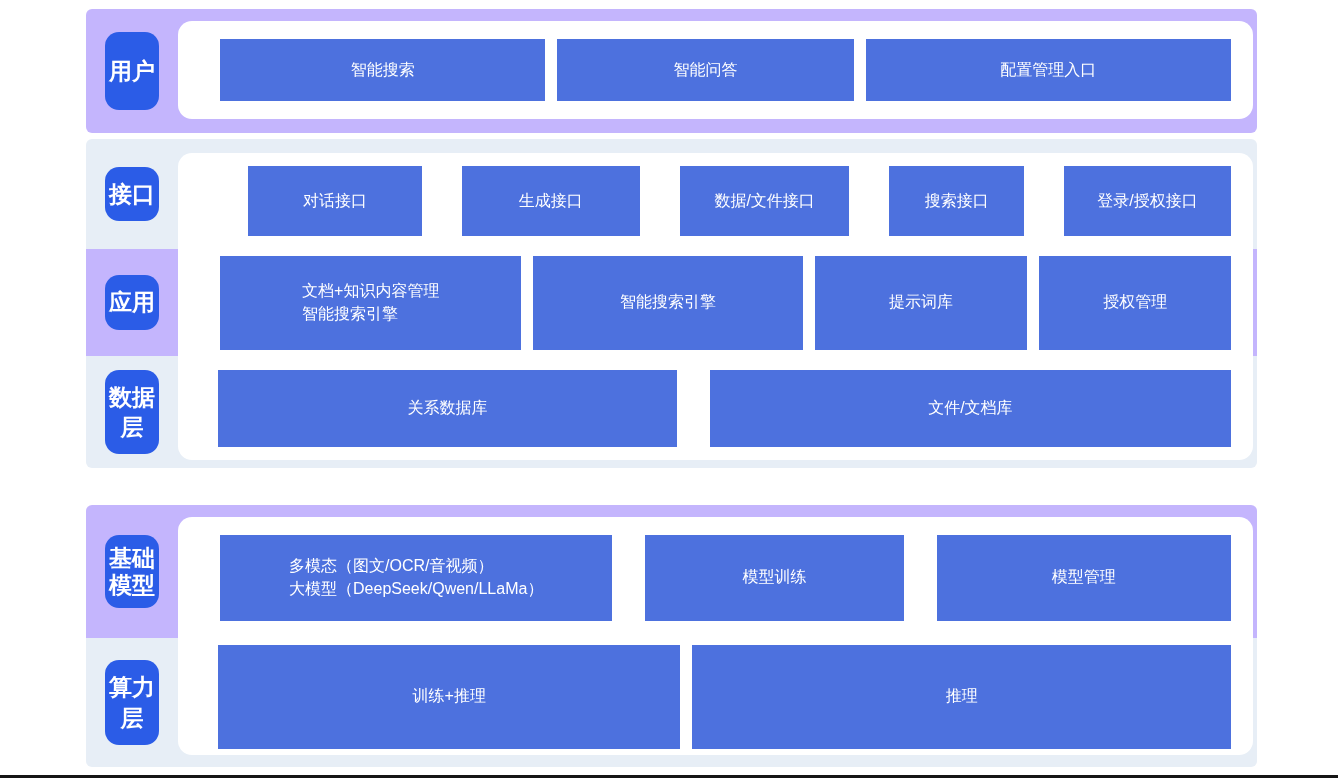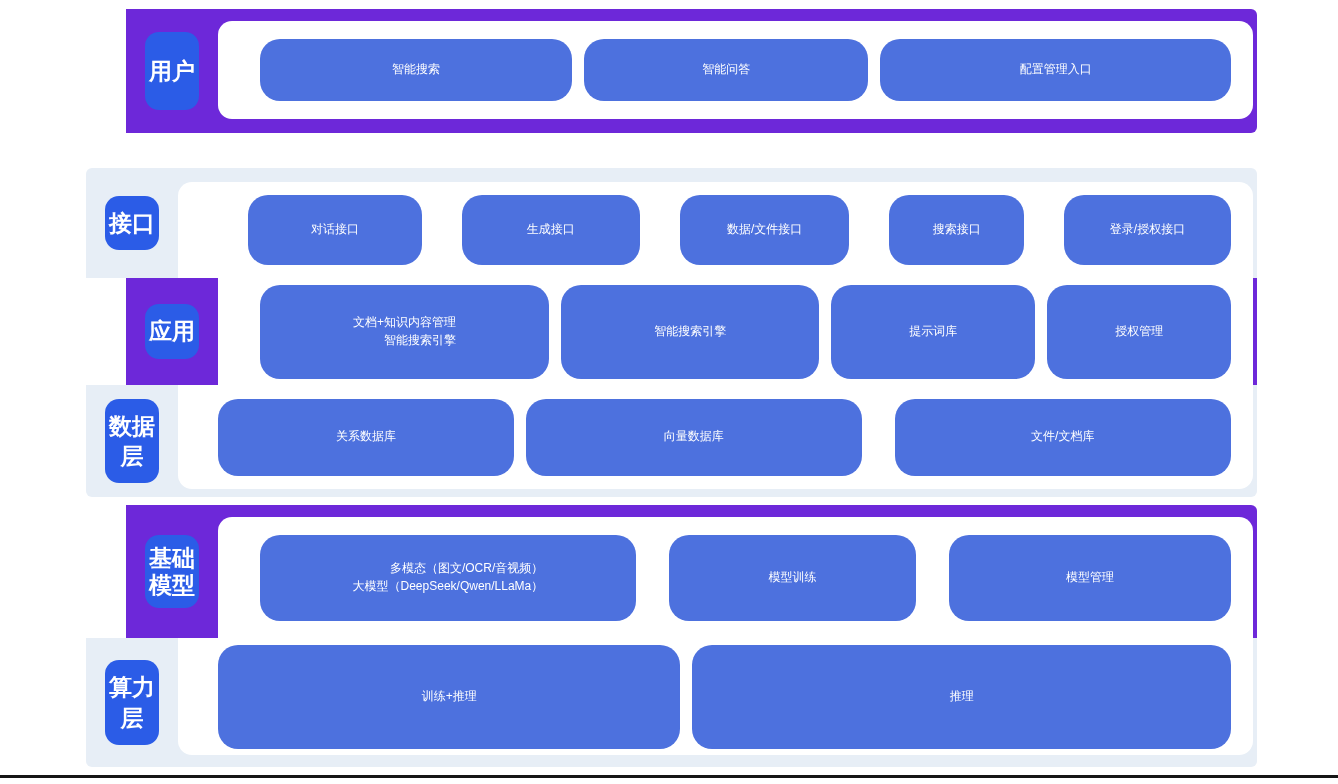--- a/index.html
+++ b/index.html
@@ -9,21 +9,21 @@
     background:#ffffff;
     overflow:hidden;
     font-family:"Liberation Sans","DejaVu Sans",sans-serif;
   }
   .band{
     position:absolute;left:86px;width:1171px;
     display:flex;flex-direction:column;
     border-radius:6px;overflow:hidden;
   }
   .strip{display:flex;align-items:stretch;}
-  .t1{background:#6d28d9;margin-left:40px;}
+  .t1{background:#c4b5fd;}
   .t2{background:#E7EEF6;}
   .pill-cell{
     flex:0 0 92px;width:92px;
     display:flex;align-items:center;justify-content:center;
   }
   .pill{
     width:54px;
     background:#2B5CE7;color:#fff;
     border-radius:14px;
     text-align:center;
@@ -45,24 +45,24 @@
     min-width:0;
   }
   .gap-lg{gap:33px;}
   .mt12{margin-top:12px;} .mt14{margin-top:14px;}
   .mb8{margin-bottom:8px;} .mb12{margin-bottom:12px;} .mb14{margin-bottom:14px;}
   .rall{border-radius:14px;}
   .rt{border-radius:14px 14px 0 0;}
   .rb{border-radius:0 0 14px 14px;padding-left:40px;}
   .block{
     background:#4D71DE;color:#fff;
-    border-radius:20px;
+    border-radius:0;
     display:flex;align-items:center;justify-content:center;
-    text-align:right;
-    font-size:12px;font-weight:500;
+    text-align:left;
+    font-size:16px;font-weight:500;
     line-height:1.42;
     white-space:pre-line;
     min-width:0;
   }
   .h62{height:62px;} .h70{height:70px;margin-left:28px;} .h94{height:94px;}
   .h77{height:77px;} .h86{height:86px;} .h104{height:104px;}
   .bottom-line{
     position:absolute;left:0;top:775px;
     width:1338px;height:3px;
     background:#161616;
@@ -79,21 +79,21 @@
         <div class="pill tall">用户</div>
       </div>
       <div class="pc mt12 mb14 rall">
         <div class="block h62" style="flex:325 1 0;">智能搜索</div>
         <div class="block h62" style="flex:296 1 0;">智能问答</div>
         <div class="block h62" style="flex:365 1 0;">配置管理入口</div>
       </div>
     </div>
   </div>
 
-  <div class="band" style="top:168px;height:329px;">
+  <div class="band" style="top:139px;height:329px;">
     <div class="strip t2" style="height:110px;">
       <div class="pill-cell">
         <div class="pill">接口</div>
       </div>
       <div class="pc mt14 rt">
         <div class="block h70" style="flex:204 1 0;">对话接口</div>
         <div class="block h70" style="flex:209 1 0;">生成接口</div>
         <div class="block h70" style="flex:199 1 0;">数据/文件接口</div>
         <div class="block h70" style="flex:158 1 0;">搜索接口</div>
         <div class="block h70" style="flex:196 1 0;">登录/授权接口</div>
@@ -110,21 +110,20 @@
         <div class="block h94" style="flex:211 1 0;">提示词库</div>
         <div class="block h94" style="flex:190 1 0;">授权管理</div>
       </div>
     </div>
     <div class="strip t2" style="height:112px;">
       <div class="pill-cell">
         <div class="pill">数据层</div>
       </div>
       <div class="pc mb8 rb">
         <div class="block h77" style="flex:301 1 0;">关系数据库</div>
-        <div class="block h77" style="flex:341 1 0;">向量数据库</div>
         <div class="block h77" style="flex:342 1 0;margin-left:21px;">文件/文档库</div>
       </div>
     </div>
   </div>
 
   <div class="band" style="top:505px;height:262px;">
     <div class="strip t1" style="height:133px;">
       <div class="pill-cell">
         <div class="pill compact">基础模型</div>
       </div>

